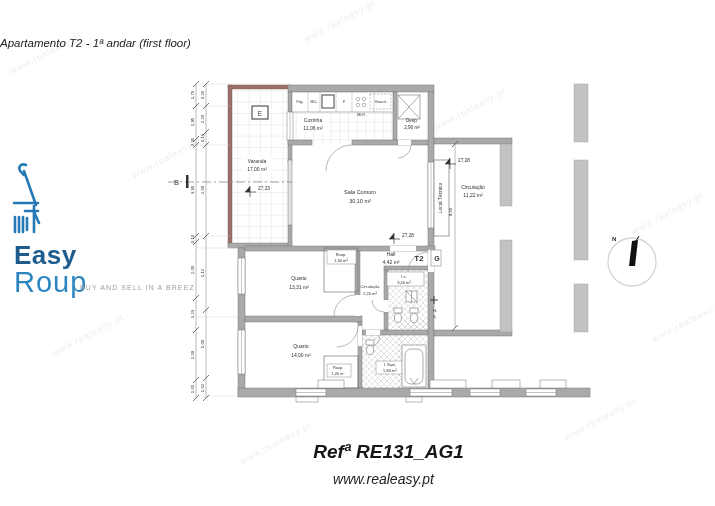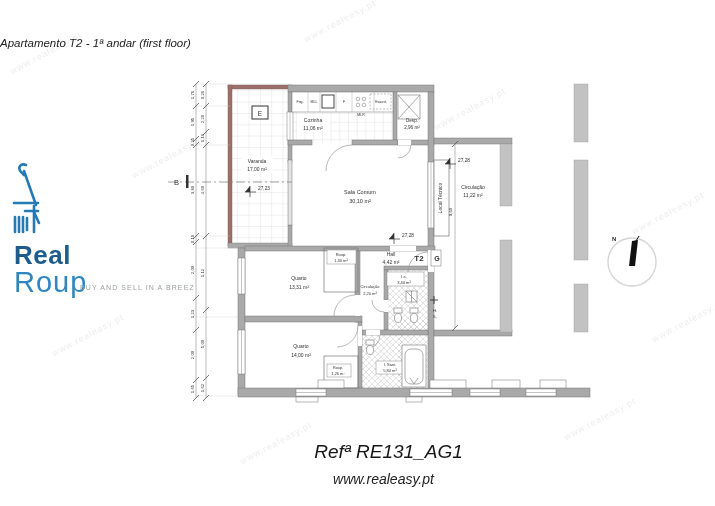--- a/index.html
+++ b/index.html
@@ -20,21 +20,21 @@
          font-size:11.5px;font-style:italic;color:#222;}
   .logo{position:absolute;left:12px;top:158px;width:200px;height:140px;}
   .logo svg{position:absolute;left:0;top:0;}
   .brand1{position:absolute;left:2px;top:82px;font-size:26px;font-weight:bold;
           color:#1d5c8c;letter-spacing:.5px;}
   .brand2{position:absolute;left:2px;top:108px;font-size:29px;font-weight:300;
           color:#2e86c1;letter-spacing:1px;}
   .tagline{position:absolute;left:68px;top:126px;font-size:7px;color:#9aa0a4;
            letter-spacing:1.1px;white-space:nowrap;}
   .ref{position:absolute;top:441px;left:0;right:0;text-align:center;padding-left:62px;
-       font-size:19px;font-style:italic;color:#161616;}
+       font-size:19px;font-style:italic;color:#161616;font-weight:bold;}
   .site{position:absolute;top:471px;left:0;right:0;text-align:center;padding-left:52px;
         font-size:14px;font-style:italic;color:#222;}
   svg text{font-family:"Liberation Sans",sans-serif;fill:#333;}
   .plansvg{position:absolute;left:0;top:0;}
 </style>
 </head>
 <body>
 
 <div class="page">
 
@@ -58,21 +58,21 @@
         <path d="M2,45 H26"></path>
         <path d="M13,53 H26"></path>
         <path d="M3,59 V74"></path>
           <path d="M7,59 V74"></path>
           <path d="M11,59 V74"></path>
           <path d="M15,60 V72"></path>
         <path d="M22,48 V74"></path>
         <path d="M22,54 L27,65"></path>
       </g>
     </svg>
-    <div class="brand1">Real</div>
+    <div class="brand1">Easy</div>
     <div class="brand2">Roup</div>
     <div class="tagline">BUY AND SELL IN A BREEZ</div>
   </div>
 
   <svg class="plansvg" width="715" height="506" viewBox="0 0 715 506">
     <defs>
       <pattern id="tileA" width="11.3" height="11.3" patternUnits="userSpaceOnUse">
         <path d="M11.3,0 H0 V11.3" fill="none" stroke="#d8d8d8" stroke-width="0.7"></path>
       </pattern>
       <pattern id="tileB" width="8.7" height="8.7" patternUnits="userSpaceOnUse">

